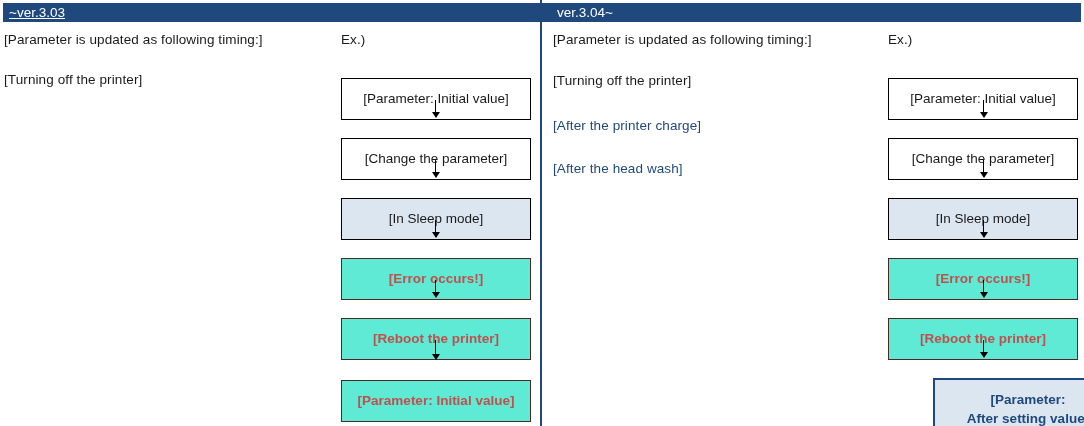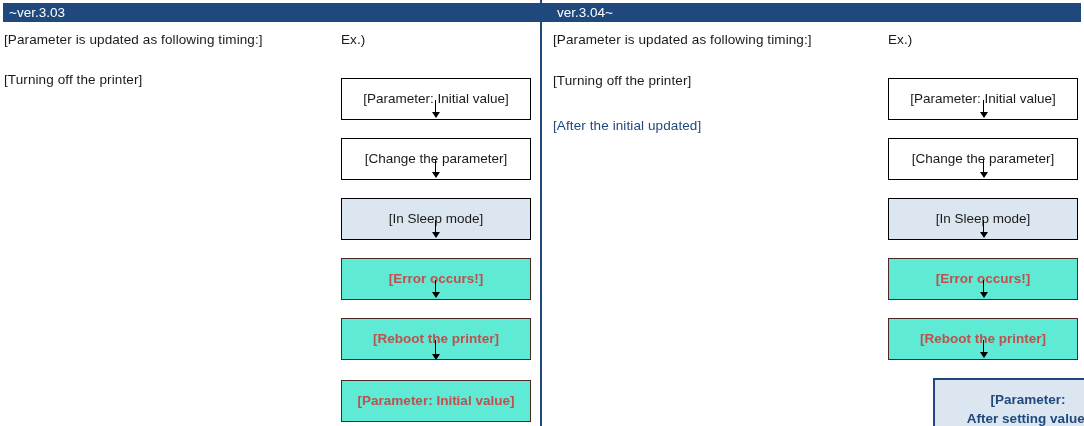--- a/index.html
+++ b/index.html
@@ -28,21 +28,21 @@
     top: 3px;
     height: 19px;
     background: #1f497d;
     color: #ffffff;
     font-size: 13.5px;
     line-height: 19px;
     padding-left: 6px;
     box-sizing: border-box;
     white-space: nowrap;
   }
-  .header-bar.hleft  { left: 3px;   width: 599px; }
+  .header-bar.hleft  { left: 3px;   width: 599px; text-decoration: underline; }
   .header-bar.hright { left: 551px; width: 530px; }
   .txt {
     position: absolute;
     font-size: 13.5px;
     line-height: 17px;
     color: #1a1a1a;
     white-space: nowrap;
     letter-spacing: 0.1px;
   }
   .txt.blue { color: #1f497d; }
@@ -154,21 +154,22 @@
     <span>[Parameter: Initial value]</span>
   </div>
 
   <div class="header-bar hright">
     <span>ver.3.04~</span>
   </div>
 
   <div class="txt" style="left:553px; top:31px;">[Parameter is updated as following timing:]</div>
   <div class="txt" style="left:888px; top:31px;">Ex.)</div>
   <div class="txt" style="left:553px; top:72px;">[Turning off the printer]</div>
-  <div class="txt blue" style="left:553px; top:117px;">[After the initial updated]</div>
+  <div class="txt blue" style="left:553px; top:117px;">[After the printer charge]</div>
+  <div class="txt blue" style="left:553px; top:160px;">[After the head wash]</div>
 
   <div class="fbox" style="left:888px; top:58px; height:42px;">
     <span>[Parameter: Initial value]</span>
   </div>
   <div class="arrow" style="left:977px; top:100px; height:18px;">
     <div class="shaft"></div>
     <div class="head"></div>
   </div>
 
   <div class="fbox" style="left:888px; top:118px; height:42px;">

